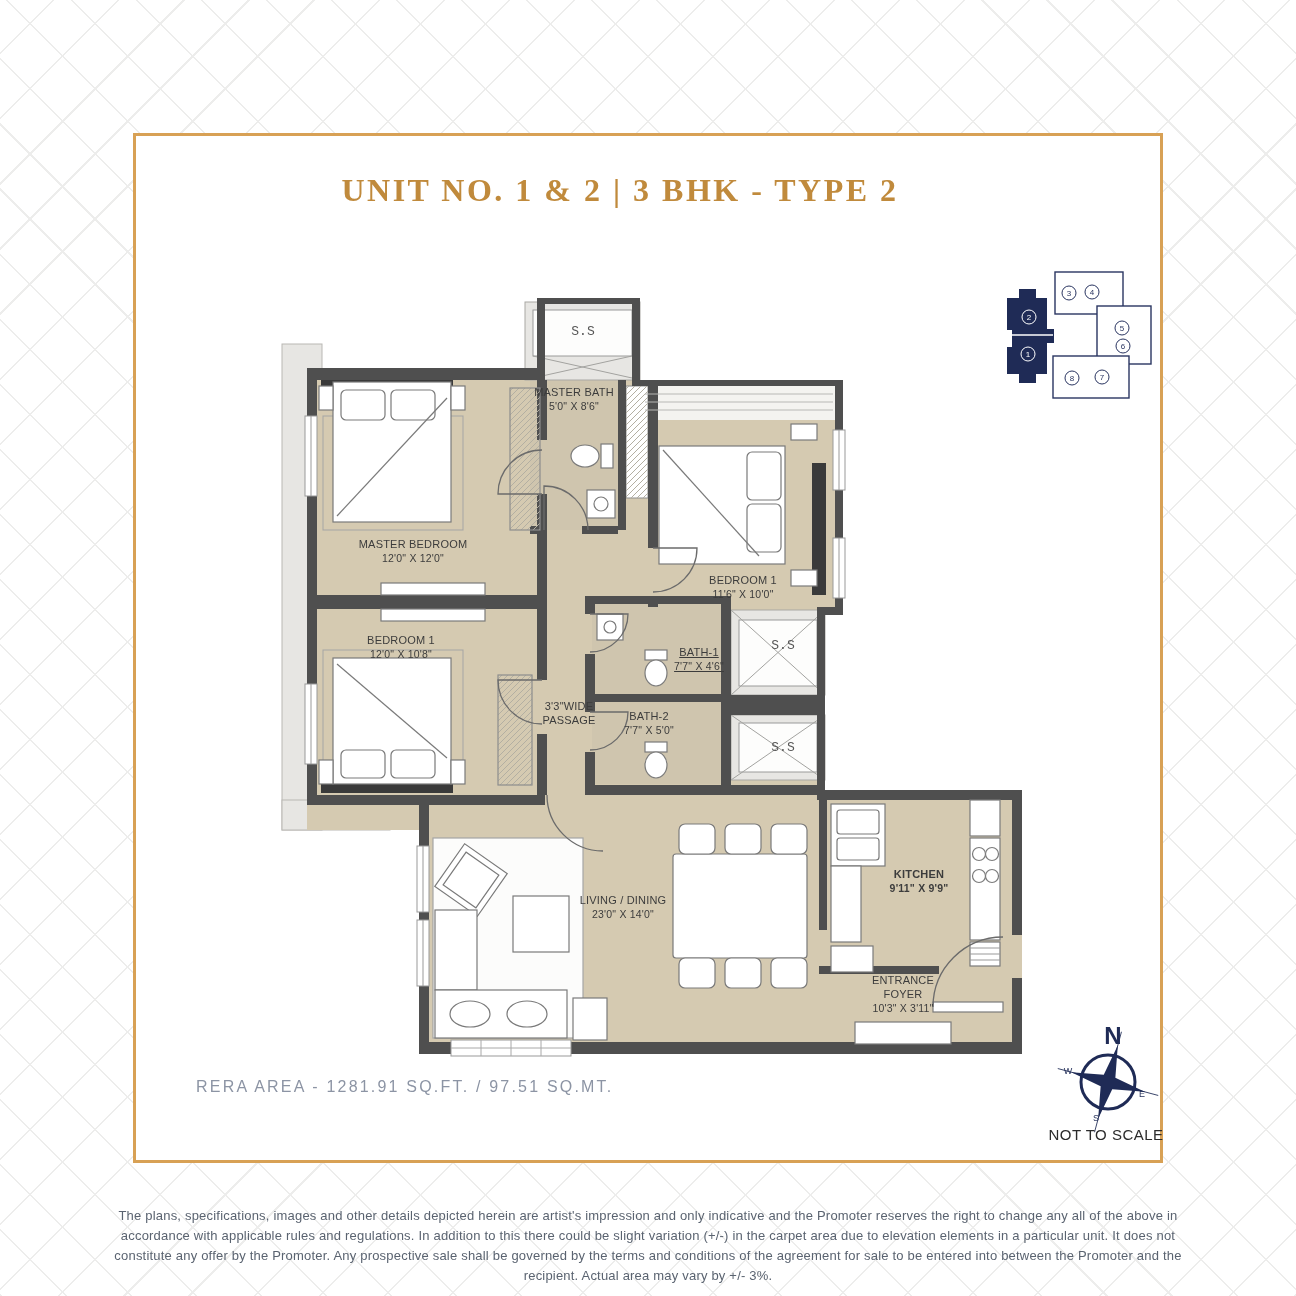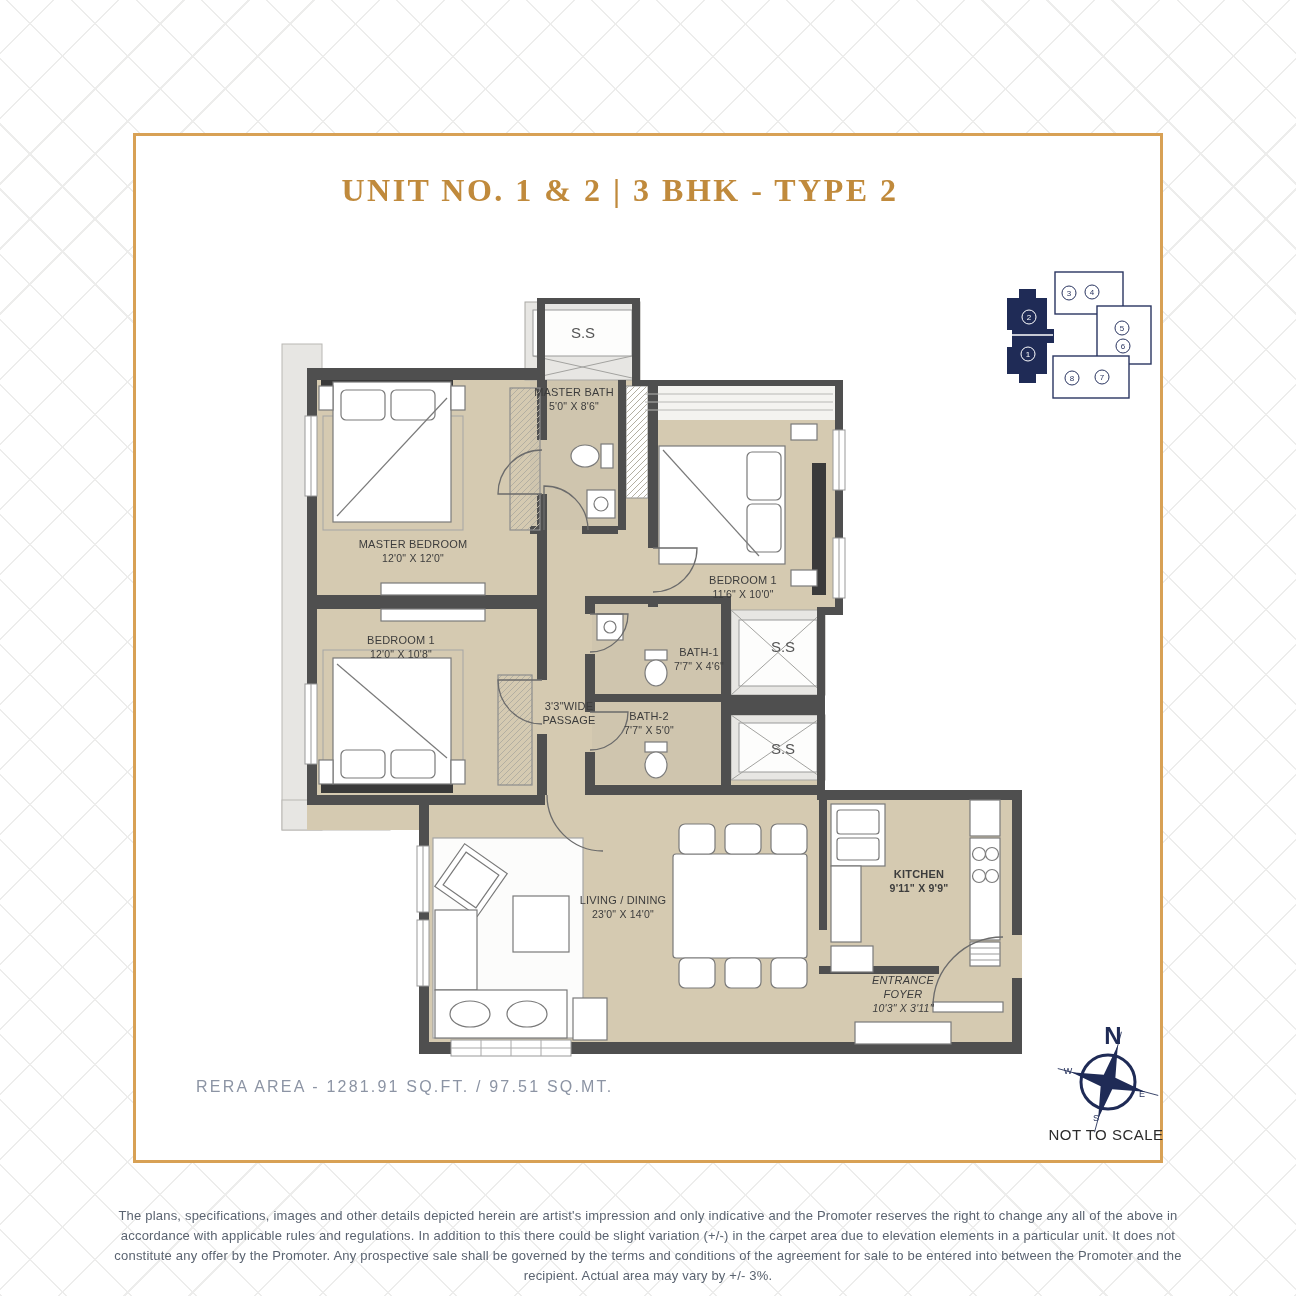--- a/index.html
+++ b/index.html
@@ -19,21 +19,21 @@
   #title{left:0;top:172px;width:1240px;text-align:center;
     font-family:"Liberation Serif",serif;font-weight:bold;font-size:32px;
     letter-spacing:2.5px;color:#c08a3c;}
   
   #plan{left:255px;top:298px;width:770px;height:762px;}
   #plan svg{position:absolute;left:0;top:0;}
   .rlabel{position:absolute;transform:translateX(-50%);text-align:center;
     color:#3c3c3c;font-size:11px;line-height:1.25;letter-spacing:.2px;white-space:nowrap;}
   .rlabel .dims{font-size:10.5px;}
   .rlabel.wrap{white-space:normal;}
-  .sslabel{position:absolute;transform:translateX(-50%);color:#555;font-size:15px;}
+  .sslabel{position:absolute;transform:translateX(-50%);color:#555;font-size:13px;font-family:Liberation Mono, monospace;}
   
   #keyplan{left:995px;top:258px;width:170px;height:150px;}
   .kp-num{position:absolute;width:13px;height:13px;border:1px solid #2a3561;border-radius:50%;
     color:#2a3561;font-size:8px;line-height:13px;text-align:center;transform:translate(-50%,-50%);}
   .kp-num.inv{border-color:#fff;color:#fff;}
   
   #compass{left:1040px;top:1022px;width:140px;height:125px;}
   .cp-letter{position:absolute;color:#1f2b56;transform:translate(-50%,-50%);}
   #cp-n{font-size:24px;font-weight:bold;}
   .cp-small{font-size:9px;}
@@ -238,40 +238,40 @@
     <div class="dims">12'0" X 12'0"</div>
   </div>
   <div class="rlabel" style="left:488px;top:276px;">
     <div>BEDROOM 1</div>
     <div class="dims">11'6" X 10'0"</div>
   </div>
   <div class="rlabel" style="left:146px;top:336px;">
     <div>BEDROOM 1</div>
     <div class="dims">12'0" X 10'8"</div>
   </div>
-  <div class="rlabel" style="left:444px;top:348px;">
+  <div class="rlabel" style="left:444px;top:348px;text-decoration:underline;">
     <div>BATH-1</div>
     <div class="dims">7'7" X 4'6"</div>
   </div>
   <div class="rlabel" style="left:394px;top:412px;">
     <div>BATH-2</div>
     <div class="dims">7'7" X 5'0"</div>
   </div>
   <div class="sslabel" style="left:528px;top:340px;">S.S</div>
   <div class="sslabel" style="left:528px;top:442px;">S.S</div>
   <div class="rlabel wrap" style="left:314px;top:402px;width:66px;">3'3"WIDE PASSAGE</div>
   <div class="rlabel" style="left:368px;top:596px;">
     <div>LIVING / DINING</div>
     <div class="dims">23'0" X 14'0"</div>
   </div>
   <div class="rlabel" style="left:664px;top:570px;font-weight:bold;">
     <div>KITCHEN</div>
     <div class="dims">9'11" X 9'9"</div>
   </div>
-  <div class="rlabel wrap" style="left:648px;top:676px;width:92px;font-style:italic;">
+  <div class="rlabel wrap" style="left:648px;top:676px;width:92px;">
     <div>ENTRANCE FOYER</div>
     <div class="dims">10'3" X 3'11"</div>
   </div>
 </div>
 
 <div class="abs" id="keyplan">
   <svg width="170" height="150" viewBox="0 0 170 150">
     <g fill="#ffffff" stroke="#2a3561" stroke-width="1.4">
       <rect x="60" y="14" width="68" height="42"></rect>
       <rect x="102" y="48" width="54" height="58"></rect>

